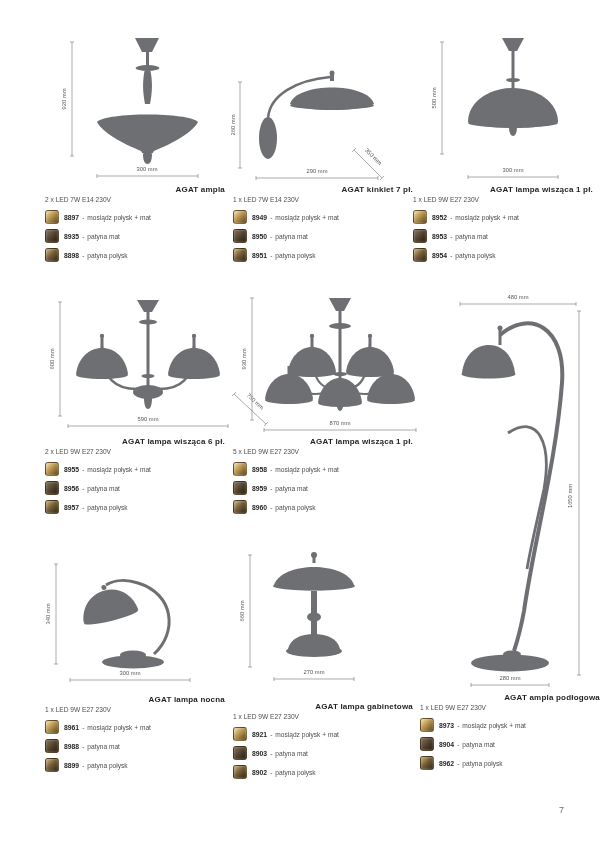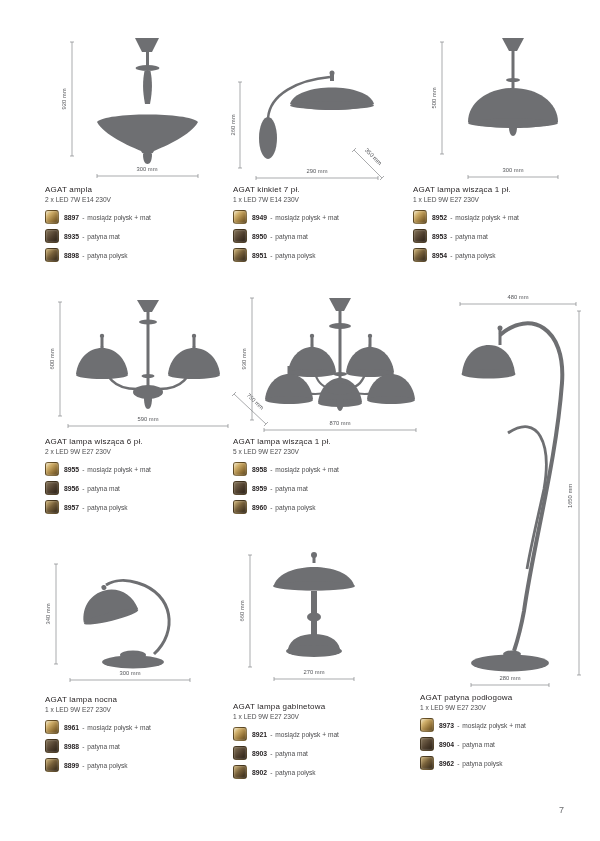--- a/index.html
+++ b/index.html
@@ -3,21 +3,21 @@
 <meta charset="utf-8">
 <style>
   html,body{margin:0;padding:0;background:#ffffff;}
   .page{position:relative;width:600px;height:841px;background:#fff;font-family:"Liberation Sans",sans-serif;overflow:hidden;}
   .drawing{position:absolute;}
   .sil{fill:#6e6f72;}
   .arm{fill:none;stroke:#6e6f72;}
   .dl{stroke:#85878a;stroke-width:0.7;fill:none;}
   .dt{font-size:5.8px;fill:#55565a;font-family:"Liberation Sans",sans-serif;}
   .info{position:absolute;width:180px;}
-  .title{font-size:8px;font-weight:normal;color:#231f20;letter-spacing:.2px;}
+  .title{font-size:8px;font-weight:bold;color:#231f20;letter-spacing:.2px;text-align:right;}
   .spec{font-size:6.6px;color:#4d4d4f;margin:2px 0 7px;}
   .variant{display:flex;align-items:center;margin-bottom:5px;}
   .swatch{width:12px;height:12px;border-radius:3px;margin-right:5px;border:1px solid rgba(70,55,30,.55);box-shadow:inset 0 0 2px rgba(255,255,255,.4);flex:0 0 auto;}
   .sw-brass{background:linear-gradient(135deg,#f2e6c3 0%,#cfae69 30%,#97763a 65%,#5a441d 100%);}
   .sw-pmat{background:linear-gradient(135deg,#857459 0%,#4e3e2d 55%,#271e13 100%);}
   .sw-pgloss{background:linear-gradient(135deg,#d3b87c 0%,#77603a 45%,#2c2214 100%);}
   .code{font-size:6.8px;font-weight:bold;color:#231f20;}
   .dash{font-size:6.6px;color:#4d4d4f;margin:0 3px;}
   .finish{font-size:6.6px;color:#4d4d4f;}
   .pagenum{position:absolute;right:36px;bottom:26px;font-size:9px;color:#6d6e71;}
@@ -344,21 +344,21 @@
     </div>
     <div class="variant">
       <span class="swatch sw-pgloss"></span>
       <span class="code">8902</span>
       <span class="dash">-</span>
       <span class="finish">patyna połysk</span>
     </div>
   </div>
 
   <div class="info" style="left:420px;top:693px">
-    <div class="title">AGAT patyna podłogowa</div>
+    <div class="title">AGAT ampla podłogowa</div>
     <div class="spec">1 x LED 9W E27 230V</div>
     <div class="variant">
       <span class="swatch sw-brass"></span>
       <span class="code">8973</span>
       <span class="dash">-</span>
       <span class="finish">mosiądz połysk + mat</span>
     </div>
     <div class="variant">
       <span class="swatch sw-pmat"></span>
       <span class="code">8904</span>

